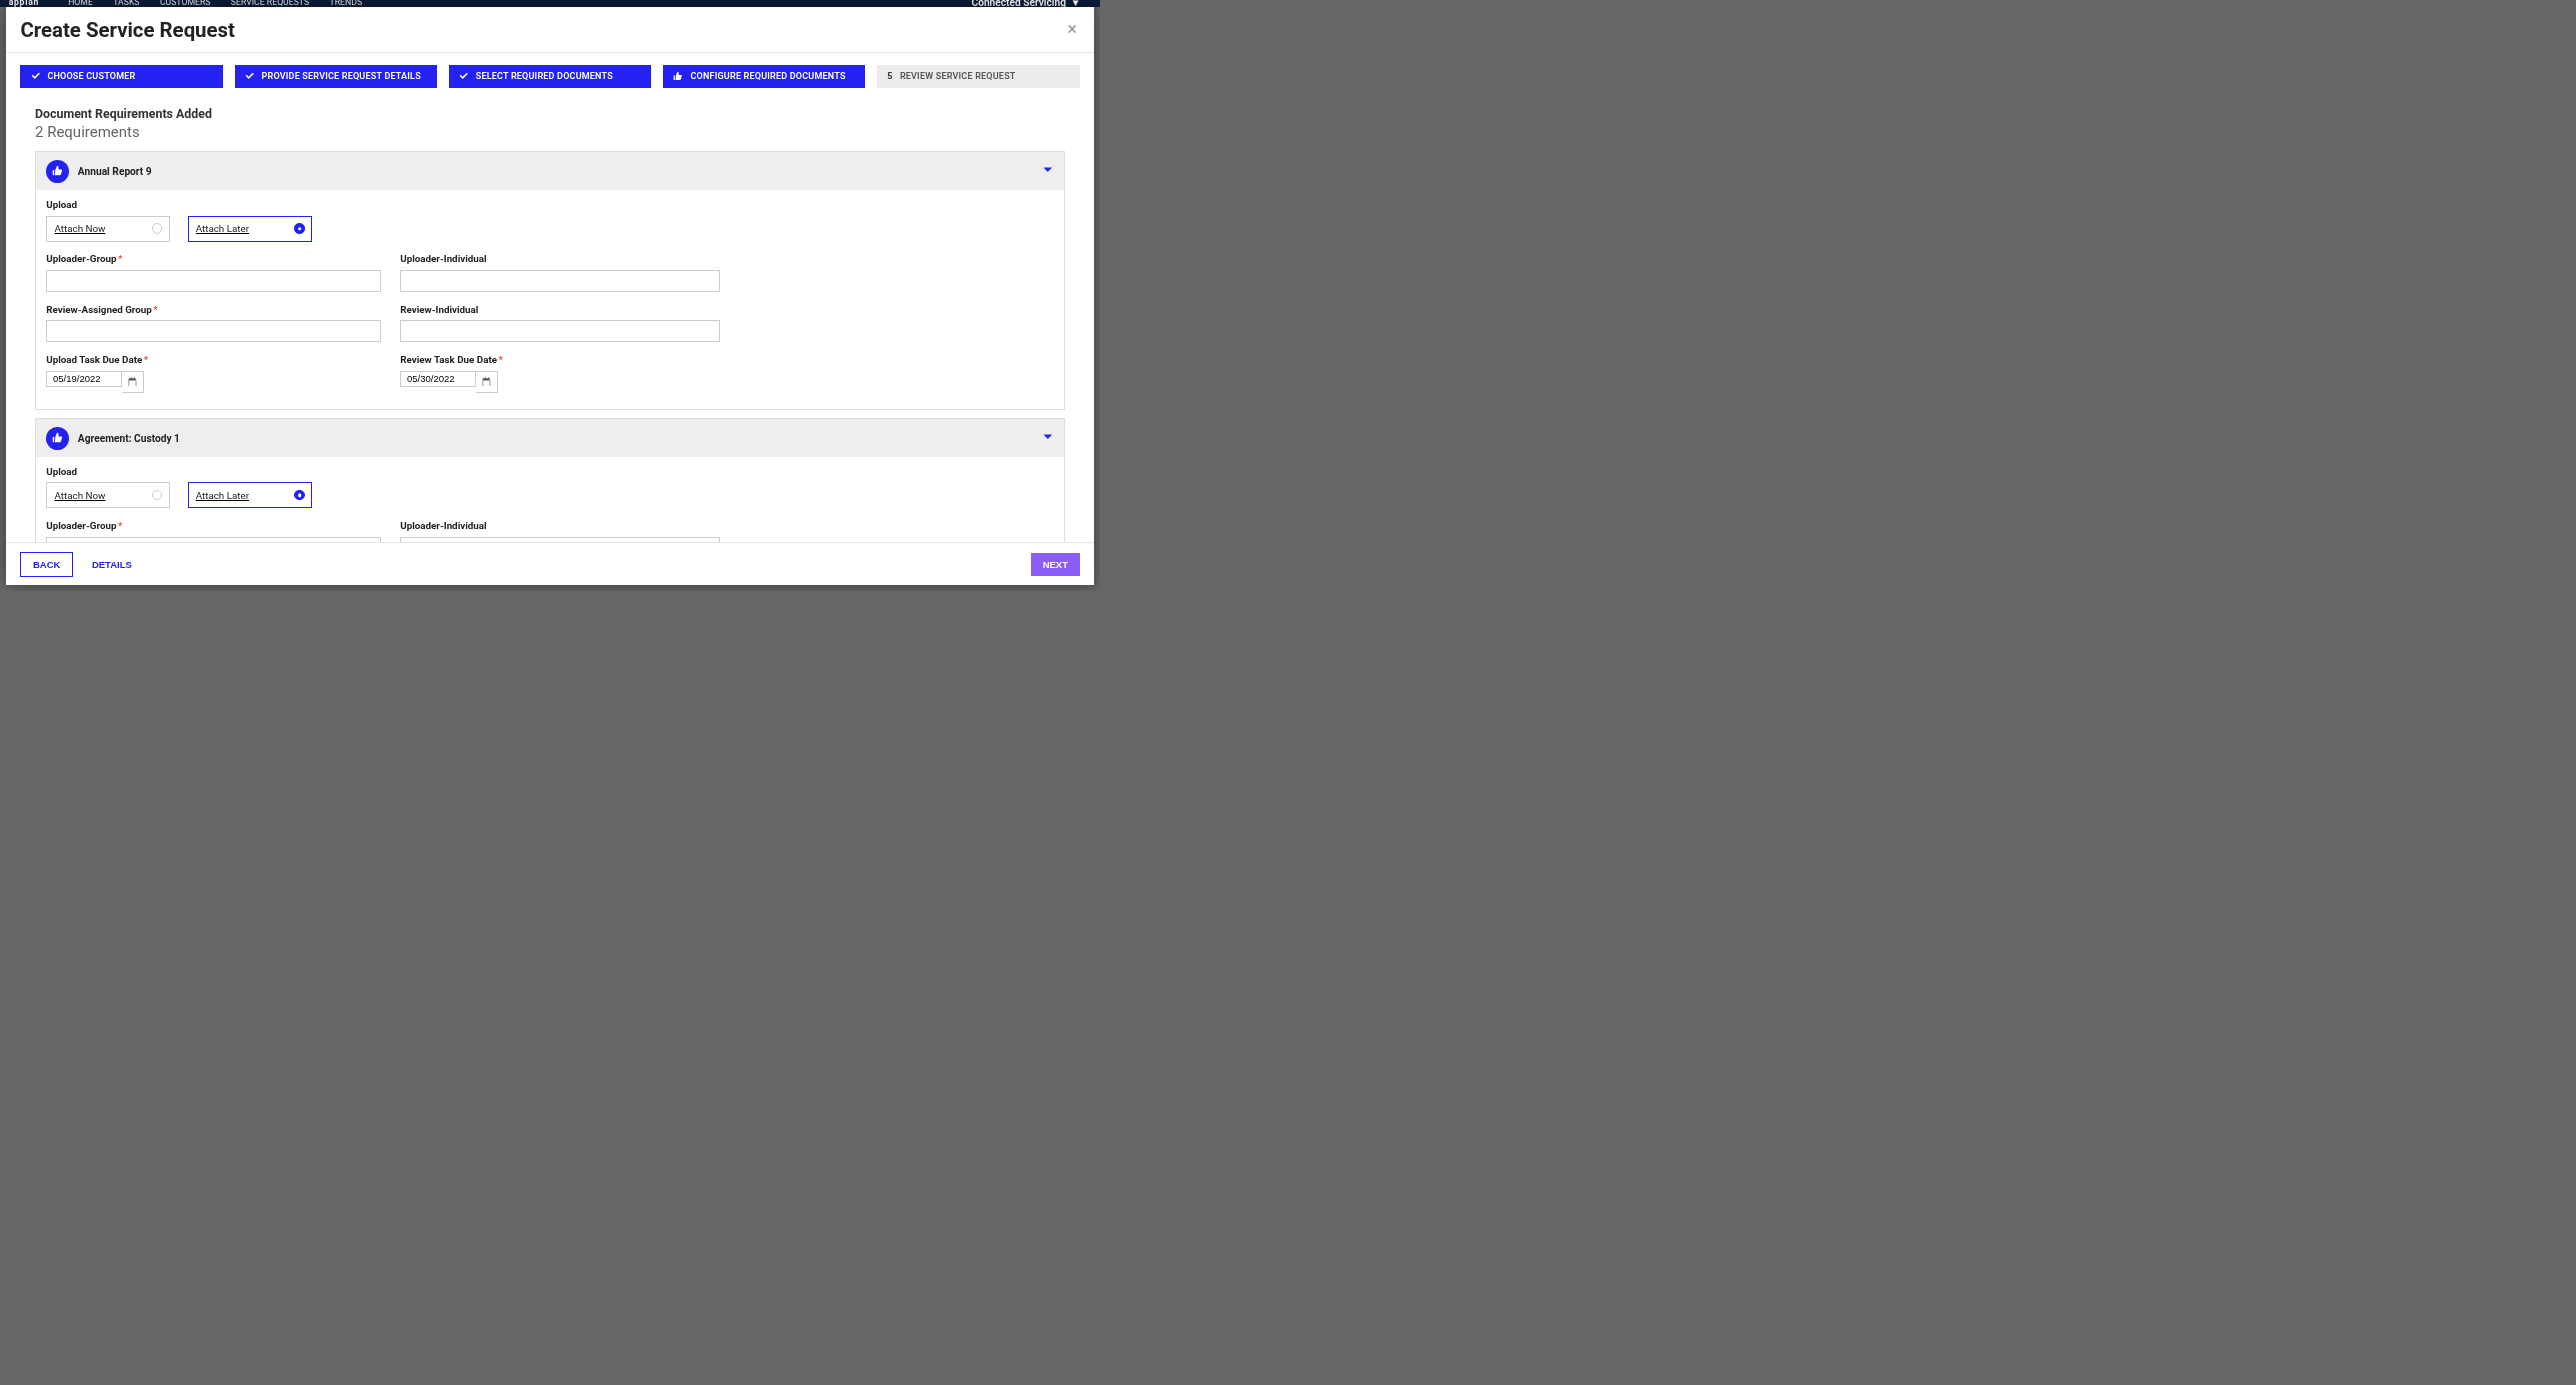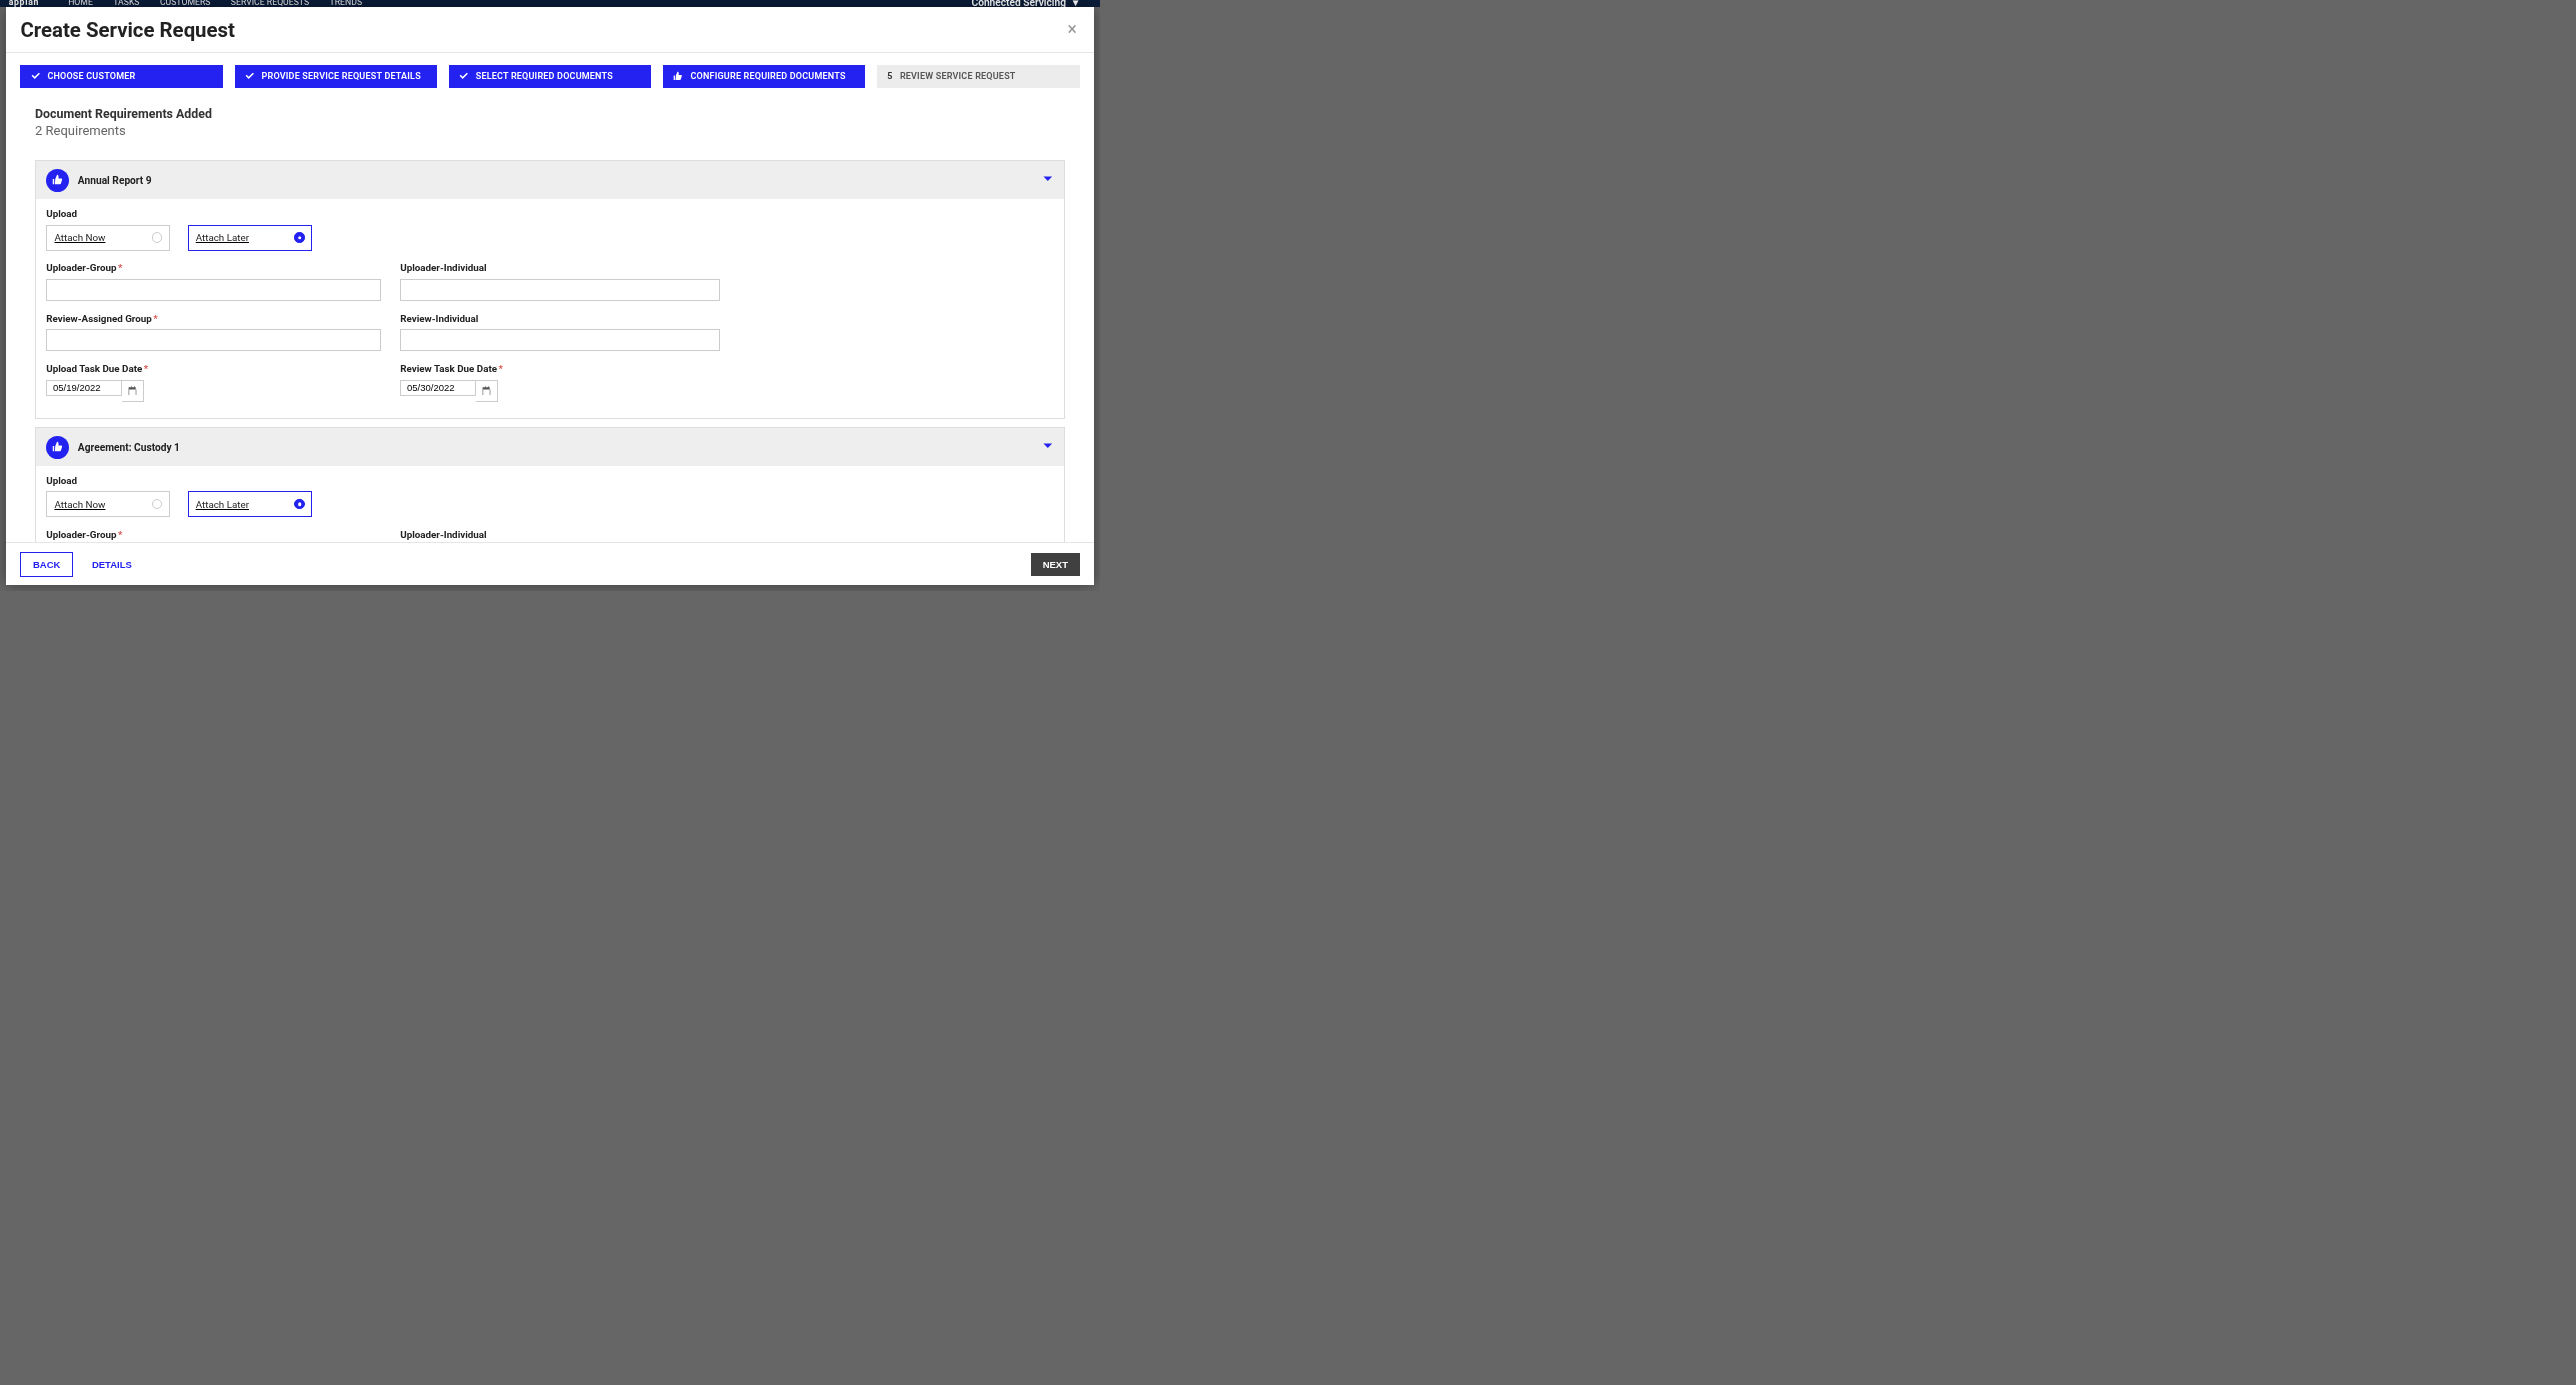--- a/index.html
+++ b/index.html
@@ -81,21 +81,21 @@
   .btn-outline {
     border: 0.7px solid #2322f0;
     color: #2322f0;
     background: #fff;
   }
   .btn-link {
     color: #2322f0;
     margin-left: 7.3px;
   }
   .btn-primary {
-    background: #404040;
+    background: #8b5cf6;
     color: #fff;
     margin-left: auto;
   }
 
   .steps {
     display: flex;
     gap: 11.6px;
     margin-bottom: 17.5px;
   }
   .step {
@@ -127,23 +127,23 @@
   .thumbs-svg { width: 10.2px; height: 10.2px; }
 
   .section-area { padding: 0 14.6px; }
   .section-title {
     font-size: 12.4px;
     font-weight: 700;
     color: #333;
     margin-bottom: 2.9px;
   }
   .section-sub {
-    font-size: 13px;
+    font-size: 15px;
     color: #666;
-    margin-bottom: 22px;
+    margin-bottom: 10px;
   }
 
   .doc-card {
     border: 0.7px solid #ddd;
     margin-bottom: 8.7px;
     background: #fff;
   }
   .doc-header {
     background: #eee;
     padding: 7.3px 10.2px;

